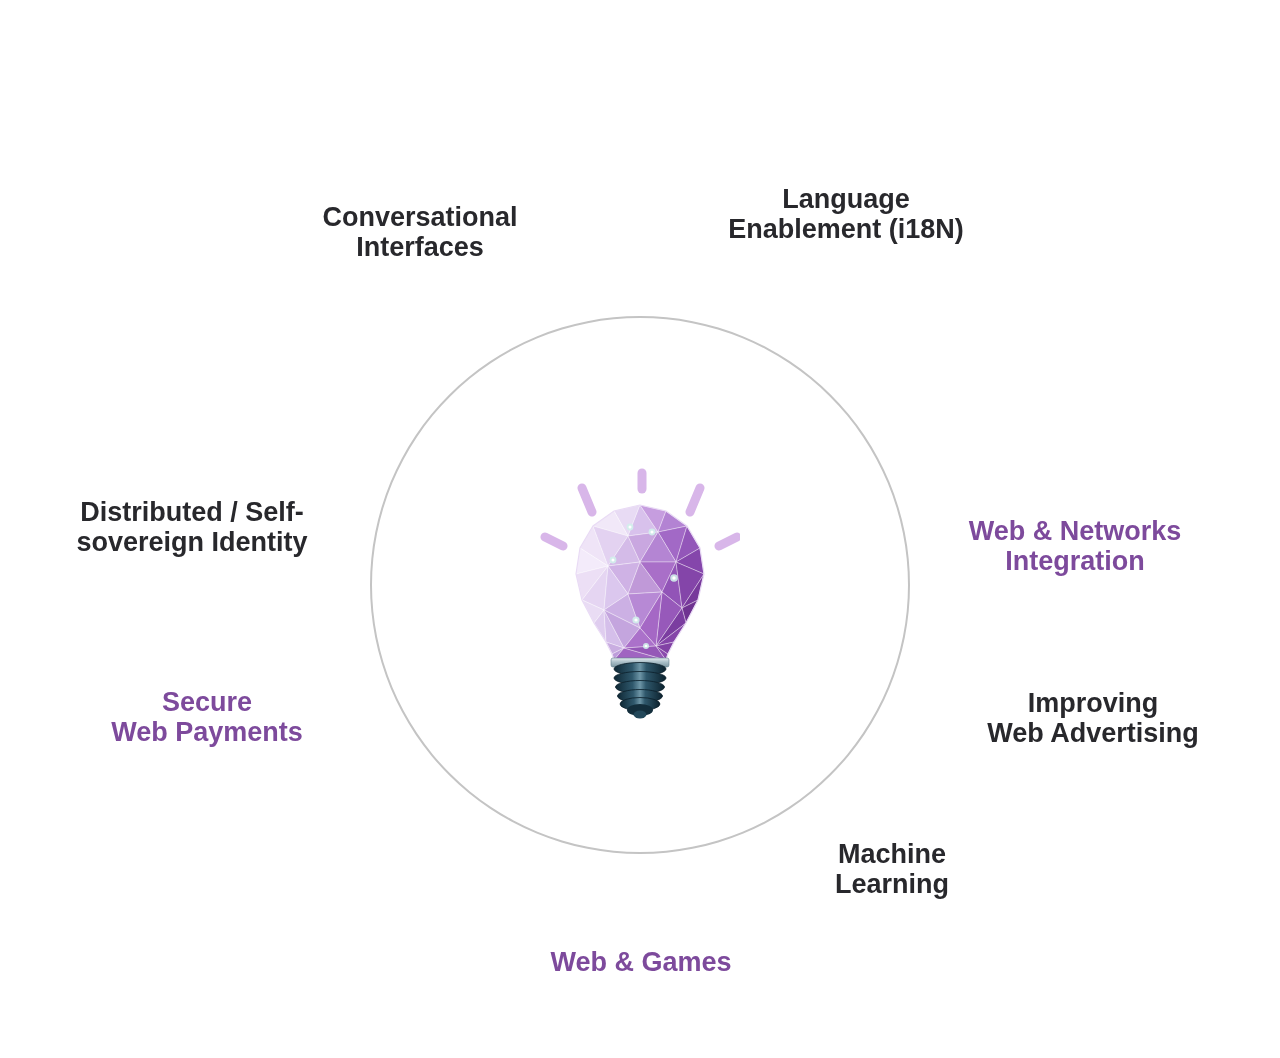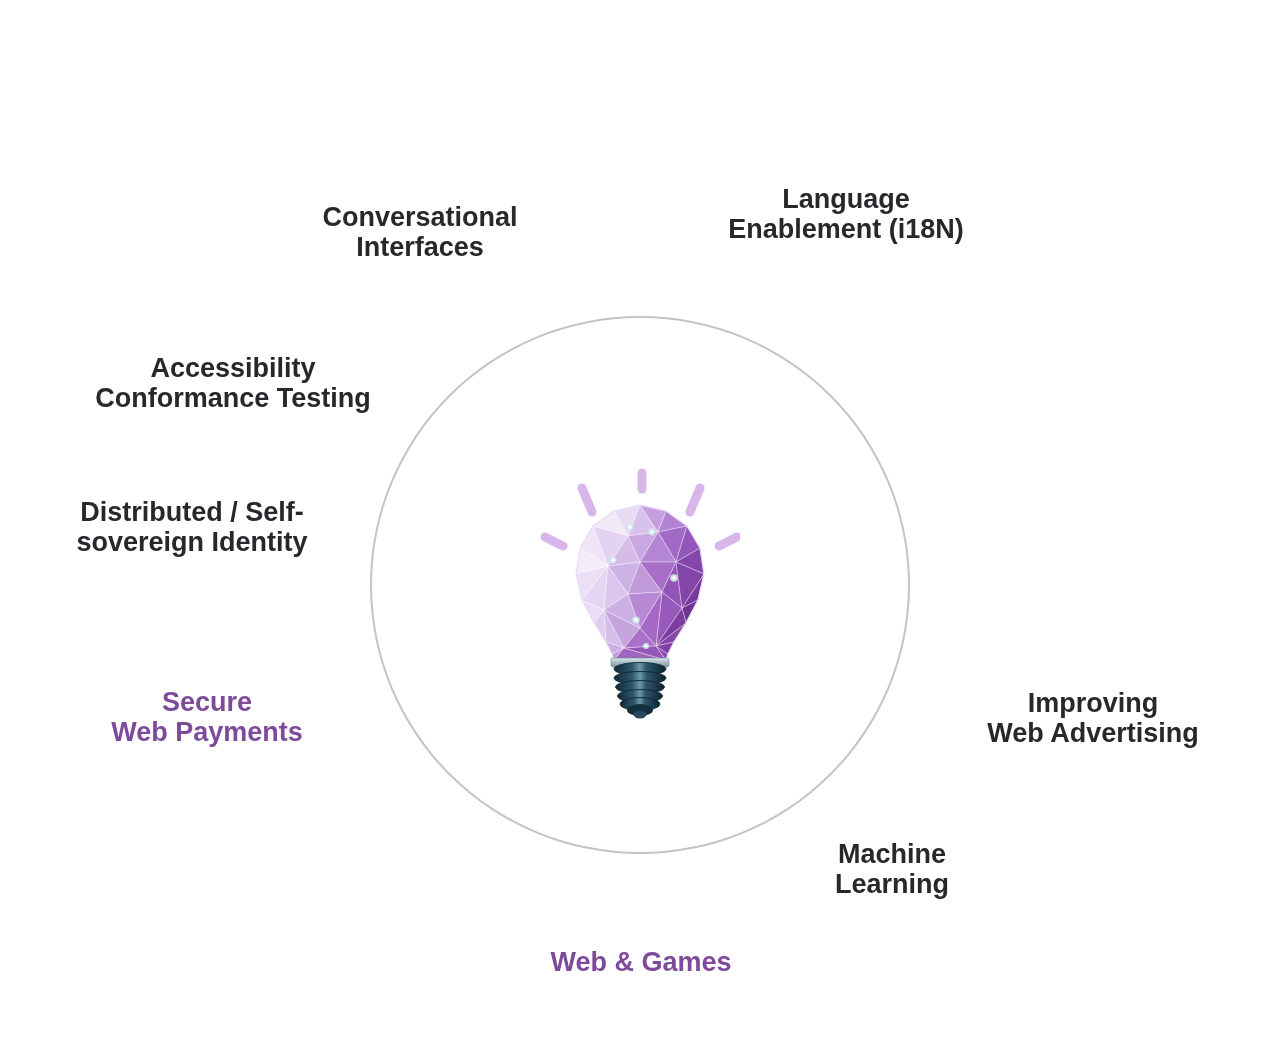--- a/index.html
+++ b/index.html
@@ -146,20 +146,20 @@
           <ellipse cx="100" cy="242" rx="20" ry="6.5"></ellipse>
         </g>
         <ellipse cx="100" cy="248" rx="13" ry="6" fill="#132e3c"></ellipse>
         <ellipse cx="100" cy="252.5" rx="6.5" ry="4" fill="#23485a"></ellipse>
       </g>
     </svg>
   </div>
 
   <div class="topic t0">Conversational<br>Interfaces</div>
   <div class="topic t1">Language<br>Enablement (i18N)</div>
-  <div class="topic t2">Accessibility<br>Conformance Testing</div>
   <div class="topic t4">Distributed / Self-<br>sovereign Identity</div>
+  <div class="topic t5 purple">Web &amp; Networks<br>Integration</div>
   <div class="topic t6 purple">Secure<br>Web Payments</div>
   <div class="topic t7">Improving<br>Web Advertising</div>
   <div class="topic t10 purple">Web &amp; Games</div>
   <div class="topic t9">Machine<br>Learning</div>
 
 </div>
 
 </body></html>

